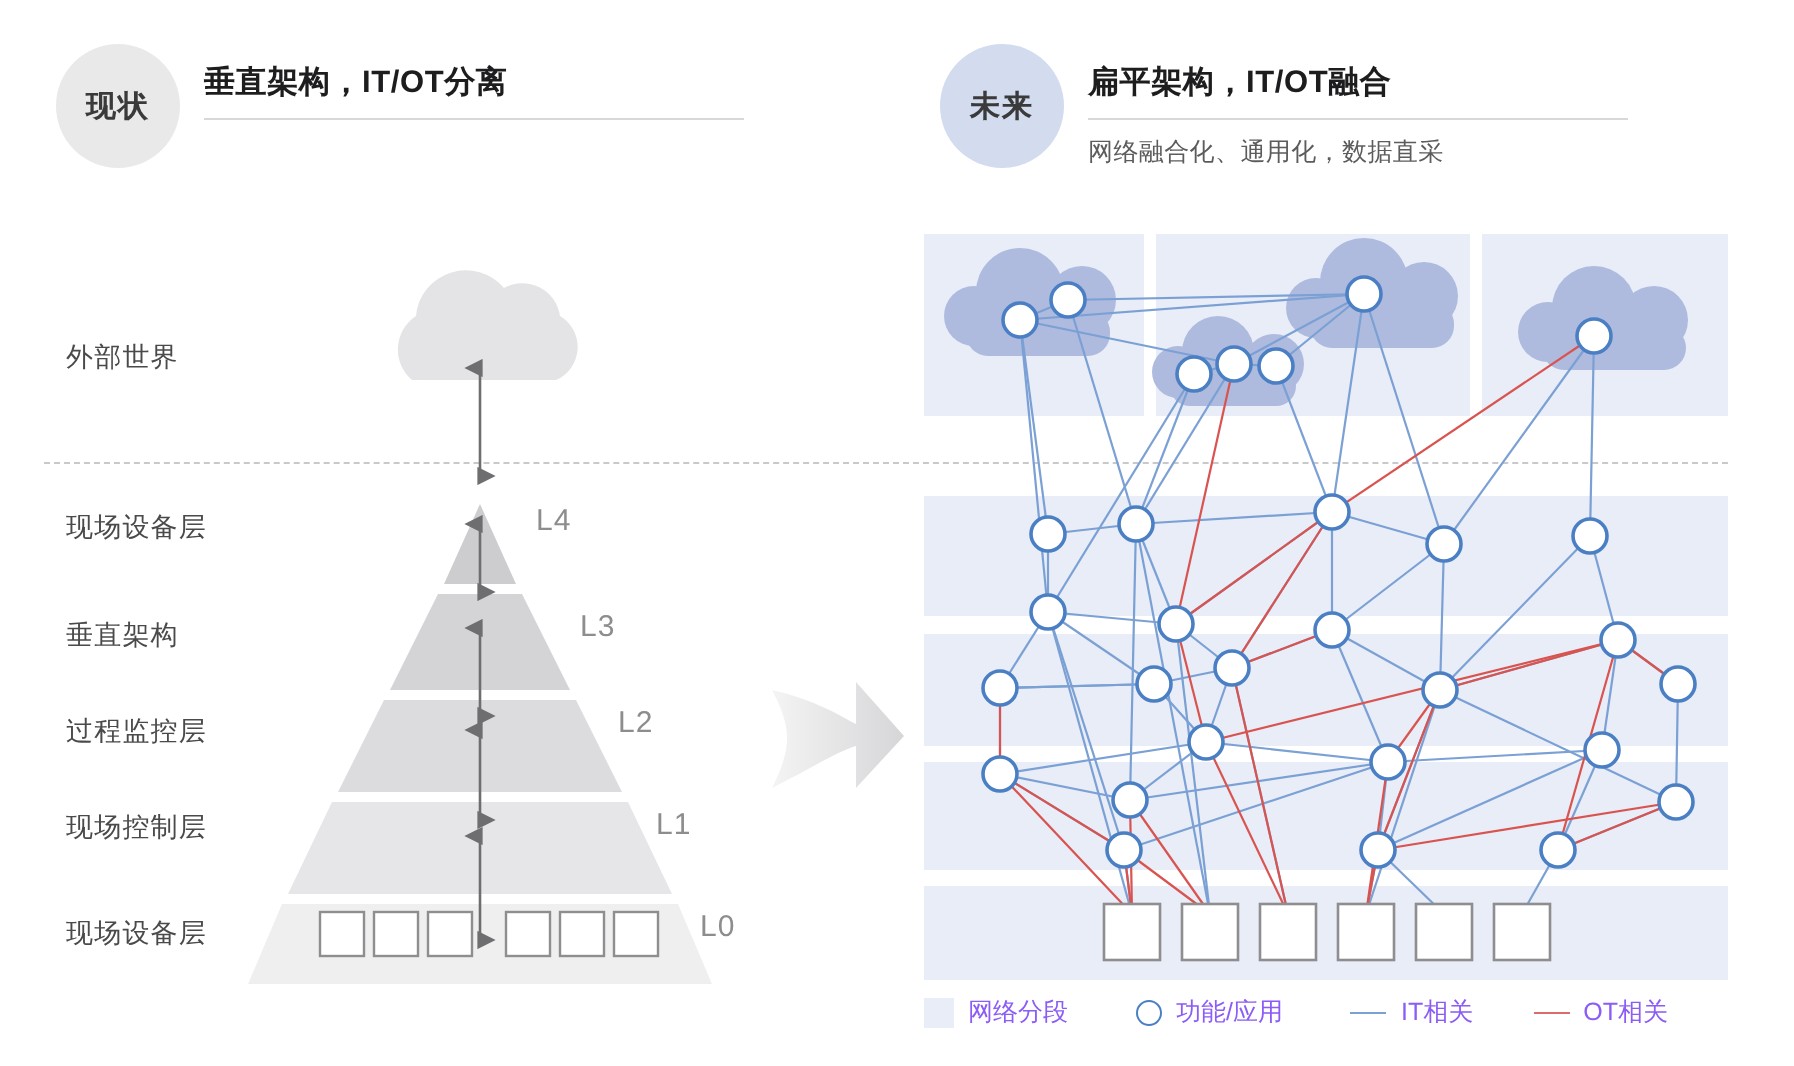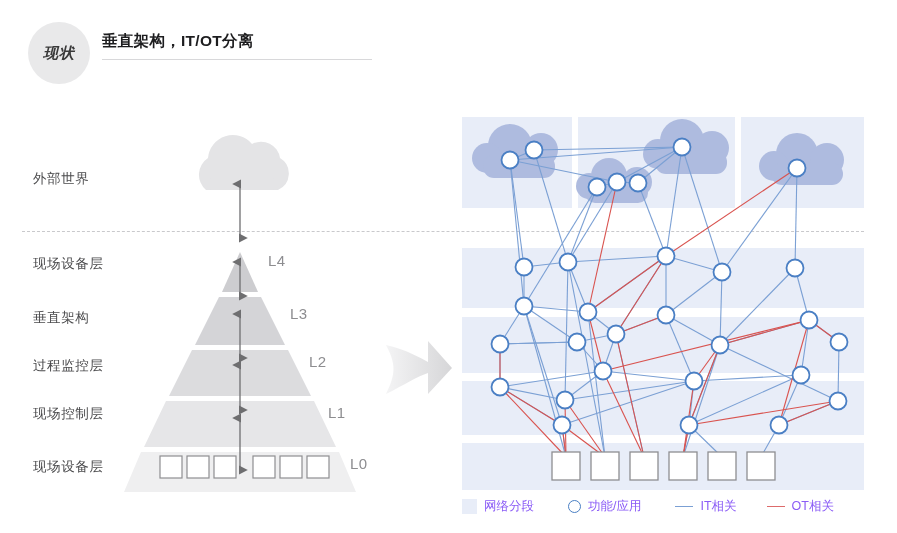--- a/index.html
+++ b/index.html
@@ -13,21 +13,20 @@
   }
   #root{position:relative;width:897px;height:533px;}
 
   
   .hdr{position:absolute;display:flex;align-items:flex-start;}
   .badge{
     width:62px;height:62px;border-radius:50%;
     display:flex;align-items:center;justify-content:center;
     font-size:15px;color:#3a3a3a;font-weight:600;letter-spacing:1px;
     flex:0 0 auto;
-    font-style:italic;
   }
   .badge.cur{background:#e9e9ea;}
   .badge.fut{background:#d3dbee;}
   .hdr-txt{margin-left:12px;padding-top:9px;}
   .hdr-title{
     font-size:15.5px;font-weight:700;color:#1d1d1f;letter-spacing:.3px;
     white-space:nowrap;padding-bottom:7px;
   }
   .hdr-rule{height:1px;background:#d8d8da;width:270px;}
   .hdr-sub{
@@ -75,20 +74,28 @@
 <div id="root">
 
   <div class="hdr" style="left:28px;top:22px;">
     <div class="badge cur">现状</div>
     <div class="hdr-txt">
       <div class="hdr-title">垂直架构，IT/OT分离</div>
       <div class="hdr-rule"></div>
     </div>
   </div>
 
+  <div class="hdr" style="left:470px;top:22px;">
+    <div class="badge fut">未来</div>
+    <div class="hdr-txt">
+      <div class="hdr-title">扁平架构，IT/OT融合</div>
+      <div class="hdr-rule"></div>
+      <div class="hdr-sub">网络融合化、通用化，数据直采</div>
+    </div>
+  </div>
 
   <div class="divider"></div>
 
   <div class="layer-label" style="left:33px;top:170px;">外部世界</div>
   <div class="layer-label" style="left:33px;top:255px;">现场设备层</div>
   <div class="layer-label" style="left:33px;top:309px;">垂直架构</div>
   <div class="layer-label" style="left:33px;top:357px;">过程监控层</div>
   <div class="layer-label" style="left:33px;top:405px;">现场控制层</div>
   <div class="layer-label" style="left:33px;top:458px;">现场设备层</div>
 

